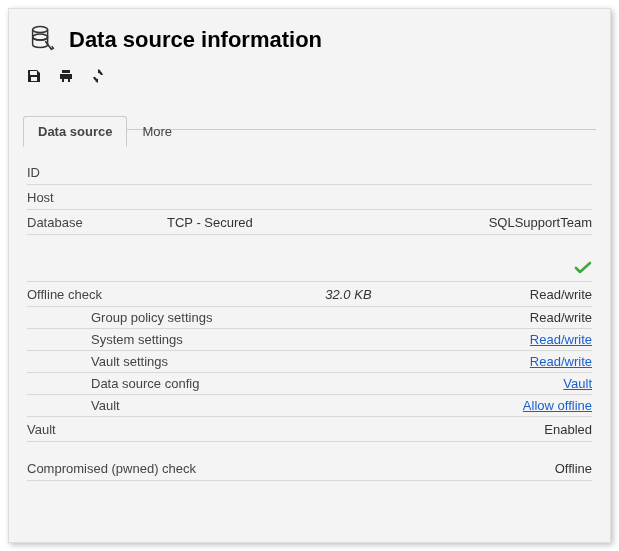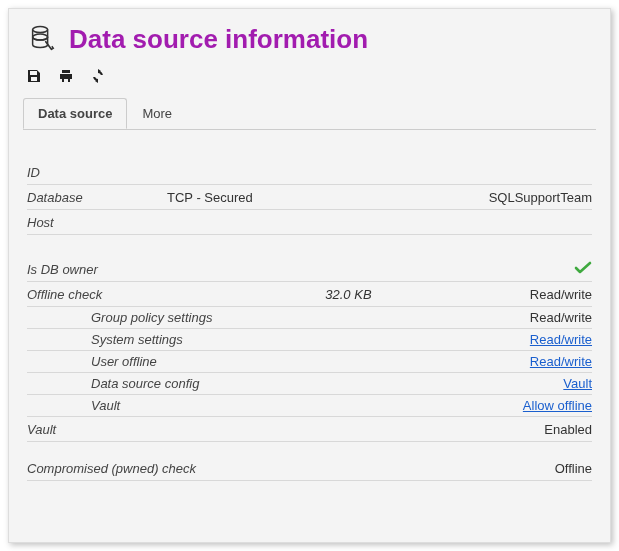--- a/index.html
+++ b/index.html
@@ -22,23 +22,23 @@
     position: relative;
   }
   .header {
     display: flex;
     align-items: center;
     gap: 12px;
     padding: 4px 0 10px 4px;
   }
   .header svg { flex-shrink: 0; }
   .title {
-    font-size: 26px;
+    font-size: 22px;
     font-weight: 700;
-    color: #a21caf;
+    color: #000000;
   }
   .toolbar {
     display: flex;
     gap: 14px;
     padding: 2px 2px 10px 2px;
   }
   .toolbar .tbtn {
     width: 18px;
     height: 18px;
     display: flex;
@@ -53,21 +53,21 @@
     margin-top: 2px;
   }
   .tab {
     padding: 7px 14px;
     font-size: 13px;
     color: #444;
     cursor: pointer;
     border: 1px solid transparent;
     border-bottom: none;
     position: relative;
-    top: 0;
+    top: 18px;
     border-radius: 3px 3px 0 0;
   }
   .tab.active {
     font-weight: 700;
     background: #f4f4f4;
     border-color: #ccc;
     border-bottom: 1px solid #f4f4f4;
   }
   .content {
     padding: 30px 4px 4px 4px;
@@ -76,21 +76,20 @@
     display: flex;
     align-items: center;
     border-bottom: 1px solid #d8d8d8;
     min-height: 25px;
     padding: 2px 0;
   }
   .lbl {
     width: 140px;
     color: #444;
     font-size: 13px;
-    font-style: italic;
   }
   .lbl.indent { padding-left: 64px; width: 204px; }
   .mid {
     flex: 1;
     color: #333;
   }
   .val {
     text-align: right;
     color: #333;
     white-space: nowrap;
@@ -160,34 +159,33 @@
   </div>
 
   <div class="content">
 
     <div class="row">
       <div class="lbl">ID</div>
       <div class="mid"></div>
     </div>
 
     <div class="row">
+      <div class="lbl">Host</div>
+      <div class="mid"></div>
+    </div>
+
+    <div class="row">
       <div class="lbl">Database</div>
       <div class="mid">TCP - Secured</div>
       <div class="val">SQLSupportTeam</div>
     </div>
 
-    <div class="row">
-      <div class="lbl">Host</div>
-      <div class="mid"></div>
-    </div>
-
     <div class="gap"></div>
 
     <div class="row">
-      <div class="lbl">Is DB owner</div>
       <div class="mid"></div>
       <div class="val">
         <span class="check-green">
           <svg width="18" height="14" viewBox="0 0 18 14">
               <path fill="none" stroke="#3fa93f" stroke-width="2.6" stroke-linecap="round" stroke-linejoin="round" d="M2 7 l4 4 L16 2"></path>
             </svg>
         </span>
       </div>
     </div>
 
@@ -203,21 +201,21 @@
         <div class="lbl indent">Group policy settings</div>
         <div class="mid"></div>
         <div class="val">Read/write</div>
       </div>
       <div class="row">
         <div class="lbl indent">System settings</div>
         <div class="mid"></div>
         <div class="val"><span class="link">Read/write</span></div>
       </div>
       <div class="row">
-        <div class="lbl indent">User offline</div>
+        <div class="lbl indent">Vault settings</div>
         <div class="mid"></div>
         <div class="val"><span class="link">Read/write</span></div>
       </div>
       <div class="row">
         <div class="lbl indent">Data source config</div>
         <div class="mid"></div>
         <div class="val"><span class="link">Vault</span></div>
       </div>
       <div class="row">
         <div class="lbl indent">Vault</div>

